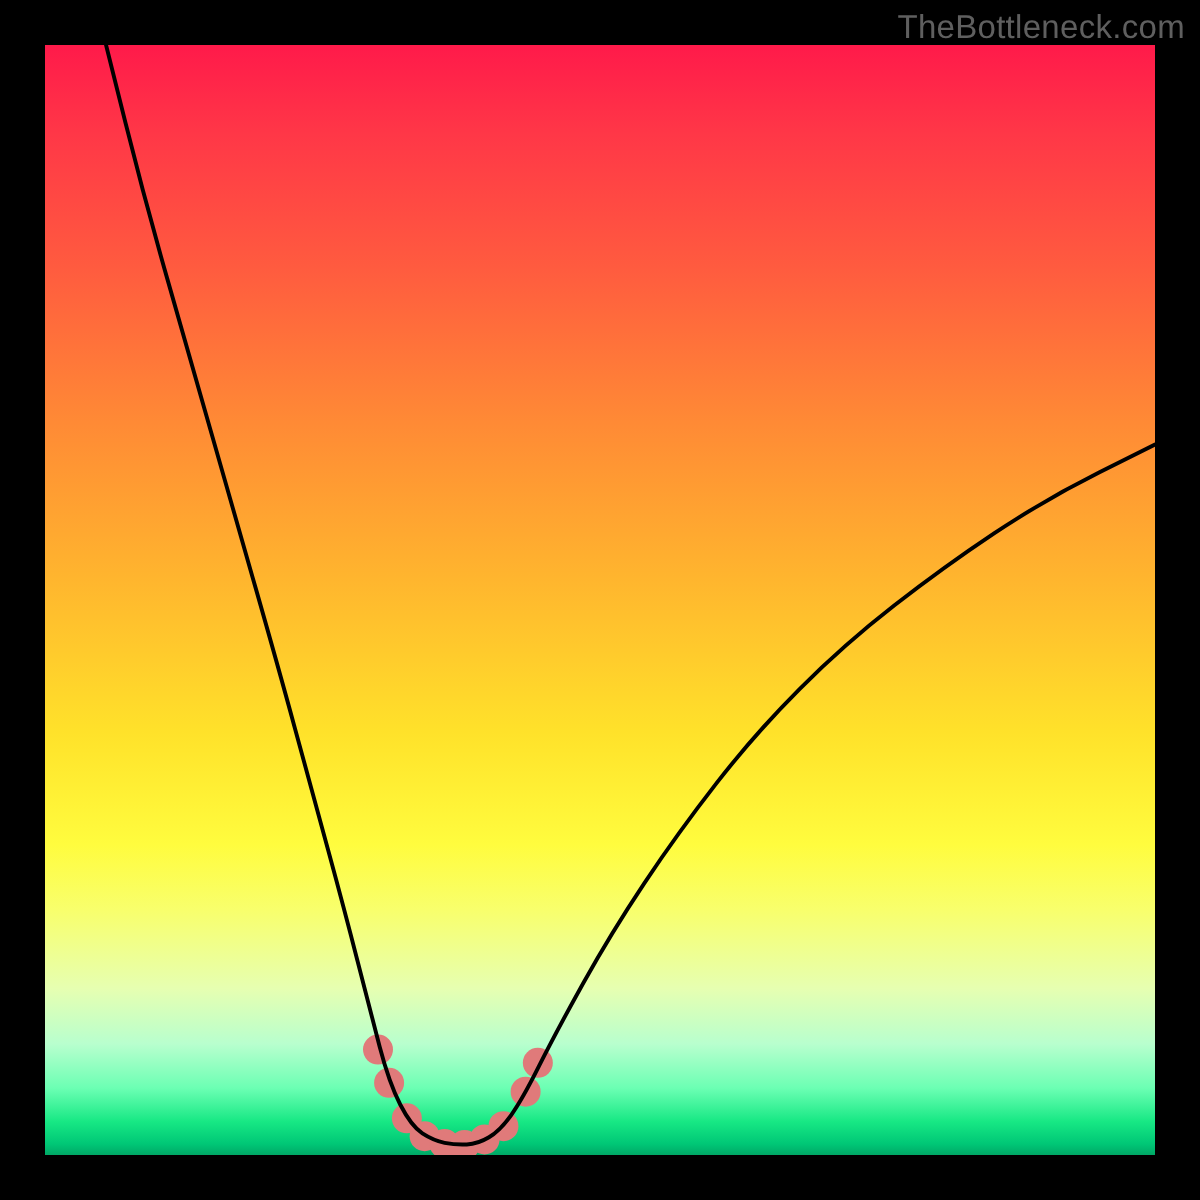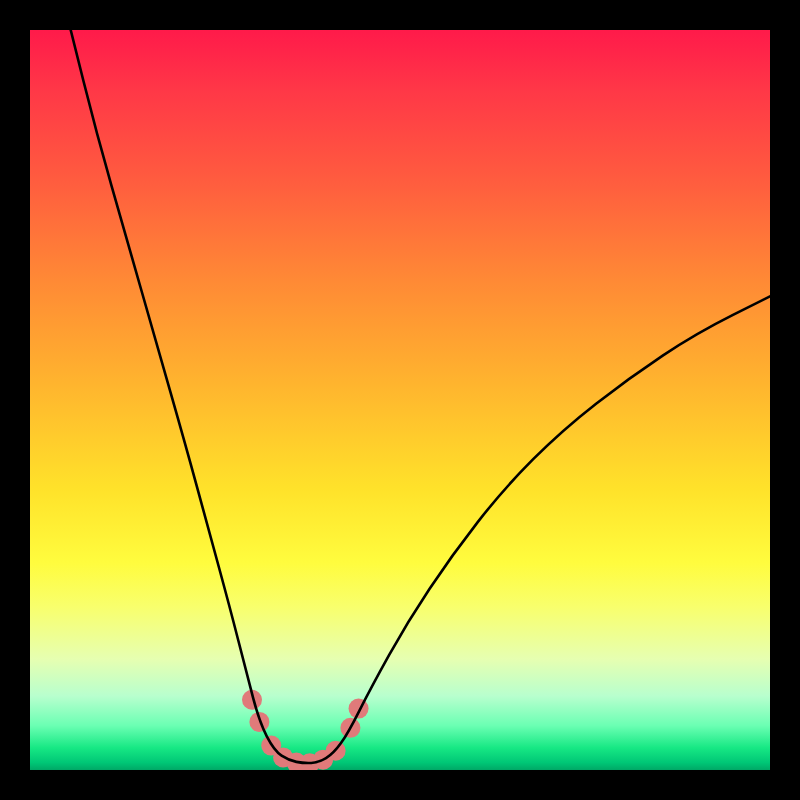--- a/index.html
+++ b/index.html
@@ -63,20 +63,21 @@
     inset: 0;
     width: 740px;
     height: 740px;
   }
 </style>
 </head>
 <body>
 
 <div class="frame">
 
+  <div class="watermark">TheBottleneck.com</div>
 
   <div class="plot-area">
     <div class="gradient-bg"></div>
 
     <svg class="overlay" viewBox="0 0 740 740" preserveAspectRatio="none">
       <g id="markers-group">
           <circle cx="222.00" cy="669.70" r="10" fill="#e07a7a"></circle>
           <circle cx="229.40" cy="691.90" r="10" fill="#e07a7a"></circle>
           <circle cx="241.24" cy="715.58" r="10" fill="#e07a7a"></circle>
           <circle cx="253.08" cy="727.42" r="10" fill="#e07a7a"></circle>

